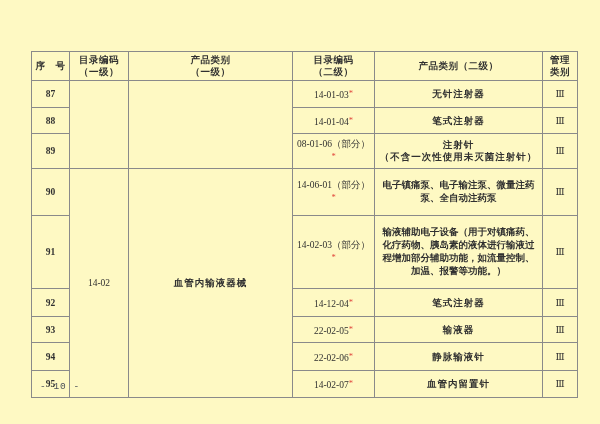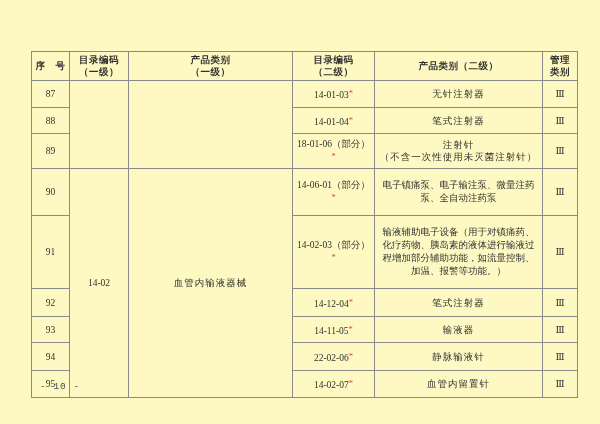--- a/index.html
+++ b/index.html
@@ -41,29 +41,31 @@
   table.catalog th {
     font-family: "Liberation Sans", "DejaVu Sans", sans-serif;
     font-weight: bold;
     font-size: 9.5px;
     line-height: 12px;
     letter-spacing: 0.5px;
   }
   td.seq {
     font-family: "Liberation Serif", "DejaVu Serif", serif;
     font-size: 10px;
+    font-weight: bold;
   }
   td.code {
     white-space: nowrap;
     font-size: 9.5px;
     padding: 1px 0;
   }
   td.name1, td.name2 {
     letter-spacing: 1px;
     line-height: 13px;
+    font-weight: bold;
   }
   td.name2.dense {
     letter-spacing: 0;
     line-height: 13px;
     padding: 10px 3px;
   }
   td.mgmt {
     font-size: 10px;
   }
   .star {
@@ -120,21 +122,21 @@
         <td class="mgmt">Ⅲ</td>
       </tr>
       <tr style="height:26px">
         <td class="seq">88</td>
         <td class="code"><span>14-01-04</span><span class="star">*</span></td>
         <td class="name2">笔式注射器</td>
         <td class="mgmt">Ⅲ</td>
       </tr>
       <tr style="height:35px">
         <td class="seq">89</td>
-        <td class="code"><span>18-01-06（部分）</span><span class="star">*</span></td>
+        <td class="code"><span>08-01-06（部分）</span><span class="star">*</span></td>
         <td class="name2">注射针
 （不含一次性使用未灭菌注射针）</td>
         <td class="mgmt">Ⅲ</td>
       </tr>
       <tr style="height:35px">
         <td class="seq">90</td>
         <td rowspan="6" class="code">14-02</td>
         <td rowspan="6" class="name1">血管内输液器械</td>
         <td class="code"><span>14-06-01（部分）</span><span class="star">*</span></td>
         <td class="name2 dense">电子镇痛泵、电子输注泵、微量注药泵、全自动注药泵</td>
@@ -147,21 +149,21 @@
         <td class="mgmt">Ⅲ</td>
       </tr>
       <tr style="height:28px">
         <td class="seq">92</td>
         <td class="code"><span>14-12-04</span><span class="star">*</span></td>
         <td class="name2">笔式注射器</td>
         <td class="mgmt">Ⅲ</td>
       </tr>
       <tr style="height:26px">
         <td class="seq">93</td>
-        <td class="code"><span>14-11-05</span><span class="star">*</span></td>
+        <td class="code"><span>22-02-05</span><span class="star">*</span></td>
         <td class="name2">输液器</td>
         <td class="mgmt">Ⅲ</td>
       </tr>
       <tr style="height:28px">
         <td class="seq">94</td>
         <td class="code"><span>22-02-06</span><span class="star">*</span></td>
         <td class="name2">静脉输液针</td>
         <td class="mgmt">Ⅲ</td>
       </tr>
       <tr style="height:27px">

